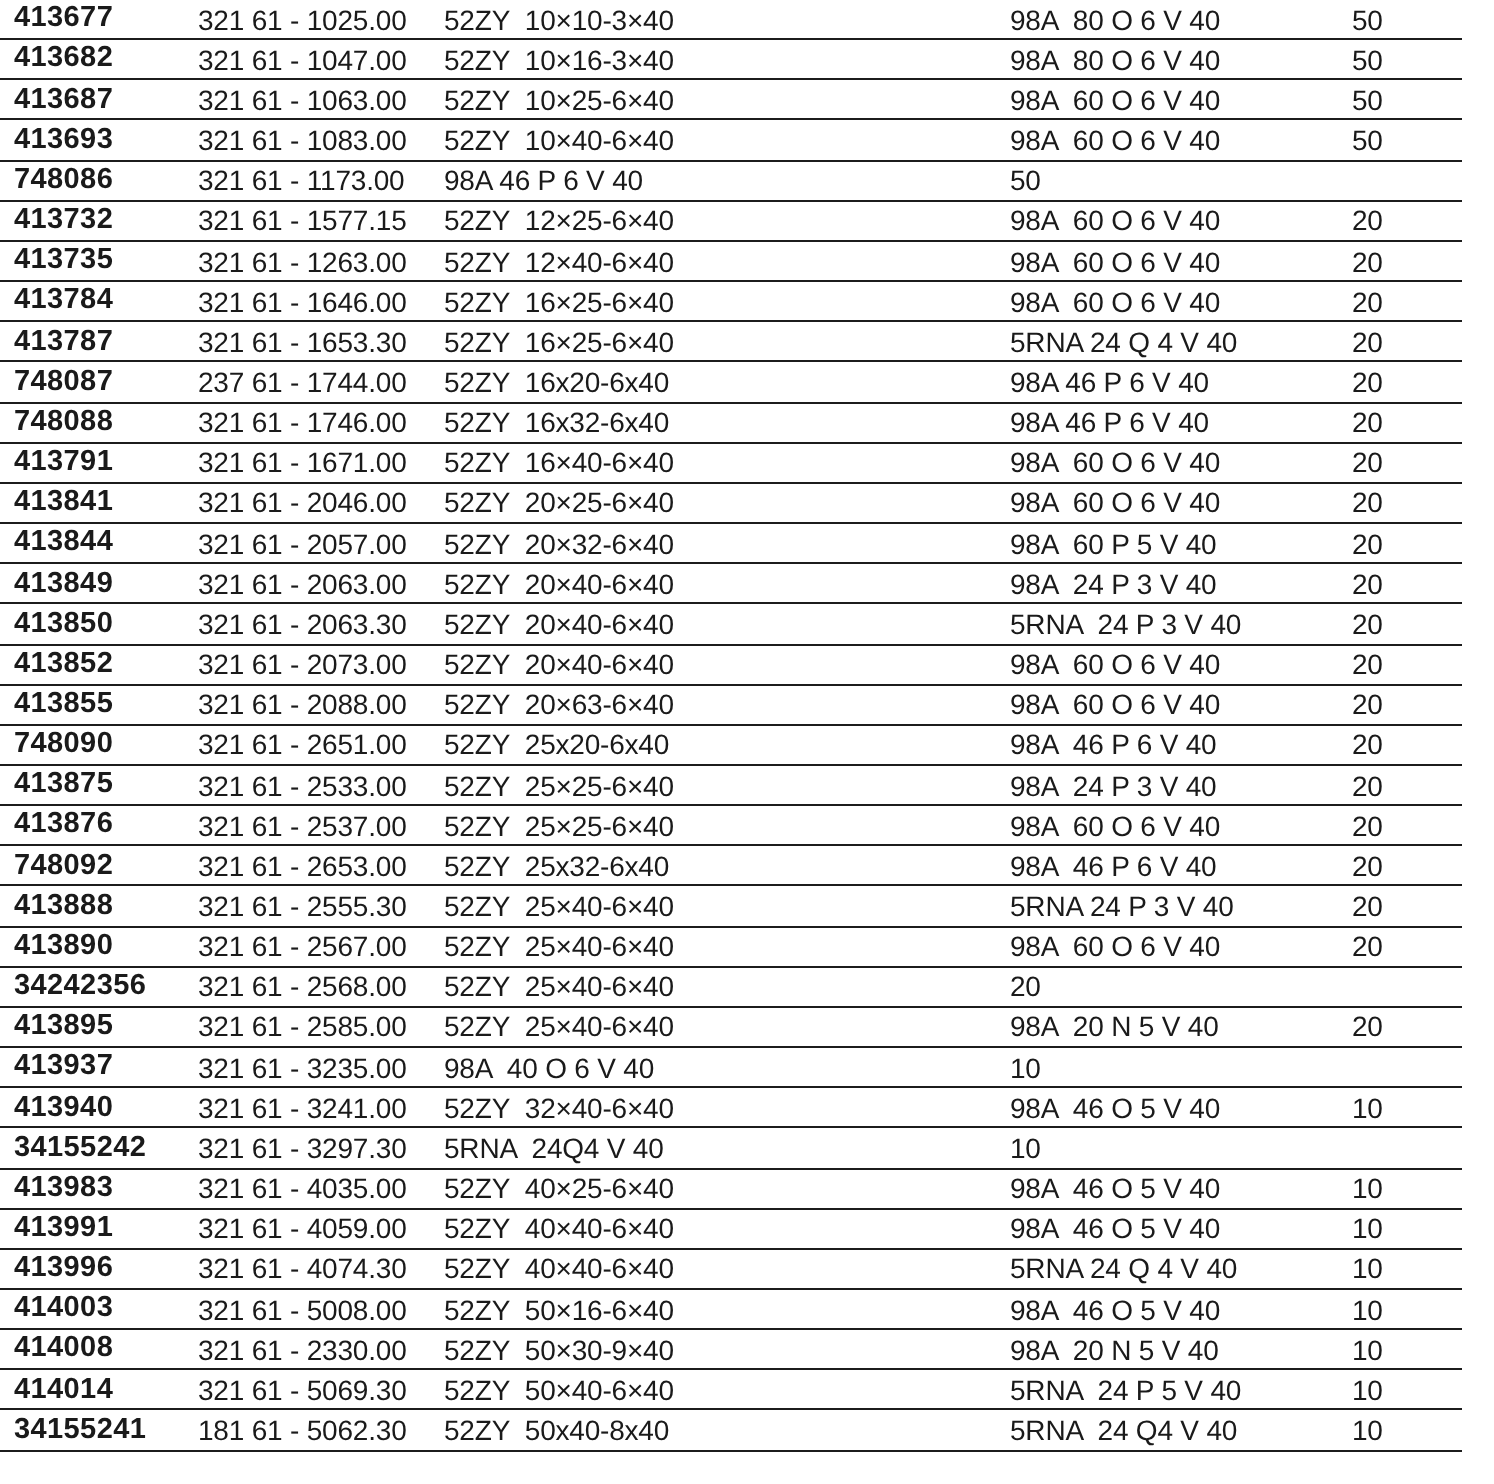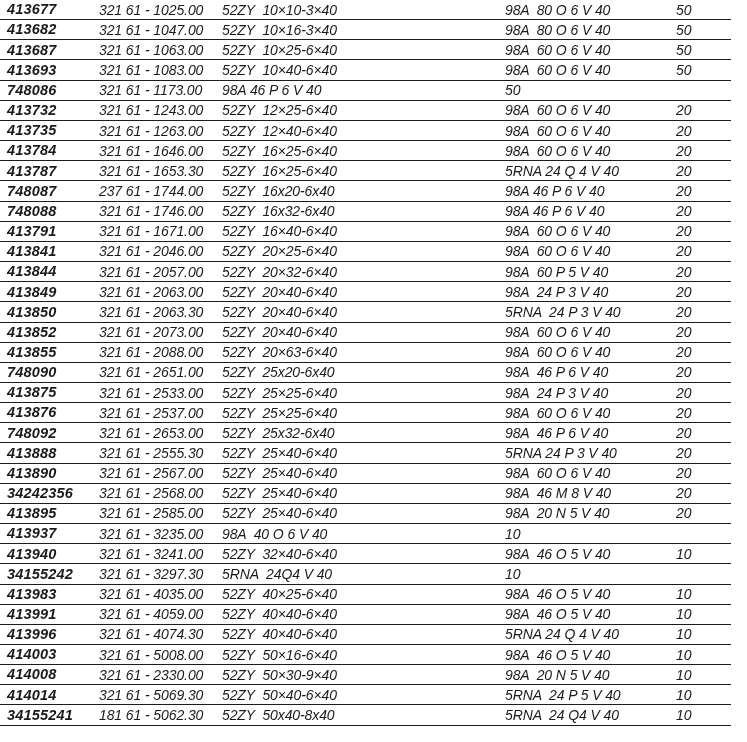--- a/index.html
+++ b/index.html
@@ -18,21 +18,20 @@
     width: 747px;
     height: 742px;
     position: relative;
     background: #ffffff;
   }
   .table {
     position: absolute;
     left: 0;
     top: 0;
     width: 731px;
-    font-style: italic;
   }
   .row {
     display: grid;
     grid-template-columns: 92px 123px 283px 171px 1fr;
     height: 20.17px;
     box-sizing: border-box;
     border-bottom: 1.6px solid #1c1c1c;
     align-items: center;
     padding-left: 7px;
     padding-right: 8px;
@@ -86,21 +85,21 @@
         <div class="cell col-qty">50</div>
       </div>
       <div class="row">
         <div class="cell col-pn">748086</div>
         <div class="cell col-code">321 61 - 1173.00</div>
         <div class="cell col-spec">98A 46 P 6 V 40</div>
         <div class="cell col-qty">50</div>
       </div>
       <div class="row">
         <div class="cell col-pn">413732</div>
-        <div class="cell col-code">321 61 - 1243.00</div>
+        <div class="cell col-code">321 61 - 1577.15</div>
         <div class="cell col-type">52ZY  12×25-6×40</div>
         <div class="cell col-spec">98A  60 O 6 V 40</div>
         <div class="cell col-qty">20</div>
       </div>
       <div class="row">
         <div class="cell col-pn">413735</div>
         <div class="cell col-code">321 61 - 1263.00</div>
         <div class="cell col-type">52ZY  12×40-6×40</div>
         <div class="cell col-spec">98A  60 O 6 V 40</div>
         <div class="cell col-qty">20</div>
@@ -221,21 +220,20 @@
         <div class="cell col-pn">413890</div>
         <div class="cell col-code">321 61 - 2567.00</div>
         <div class="cell col-type">52ZY  25×40-6×40</div>
         <div class="cell col-spec">98A  60 O 6 V 40</div>
         <div class="cell col-qty">20</div>
       </div>
       <div class="row">
         <div class="cell col-pn">34242356</div>
         <div class="cell col-code">321 61 - 2568.00</div>
         <div class="cell col-type">52ZY  25×40-6×40</div>
-        <div class="cell col-spec">98A  46 M 8 V 40</div>
         <div class="cell col-qty">20</div>
       </div>
       <div class="row">
         <div class="cell col-pn">413895</div>
         <div class="cell col-code">321 61 - 2585.00</div>
         <div class="cell col-type">52ZY  25×40-6×40</div>
         <div class="cell col-spec">98A  20 N 5 V 40</div>
         <div class="cell col-qty">20</div>
       </div>
       <div class="row">

